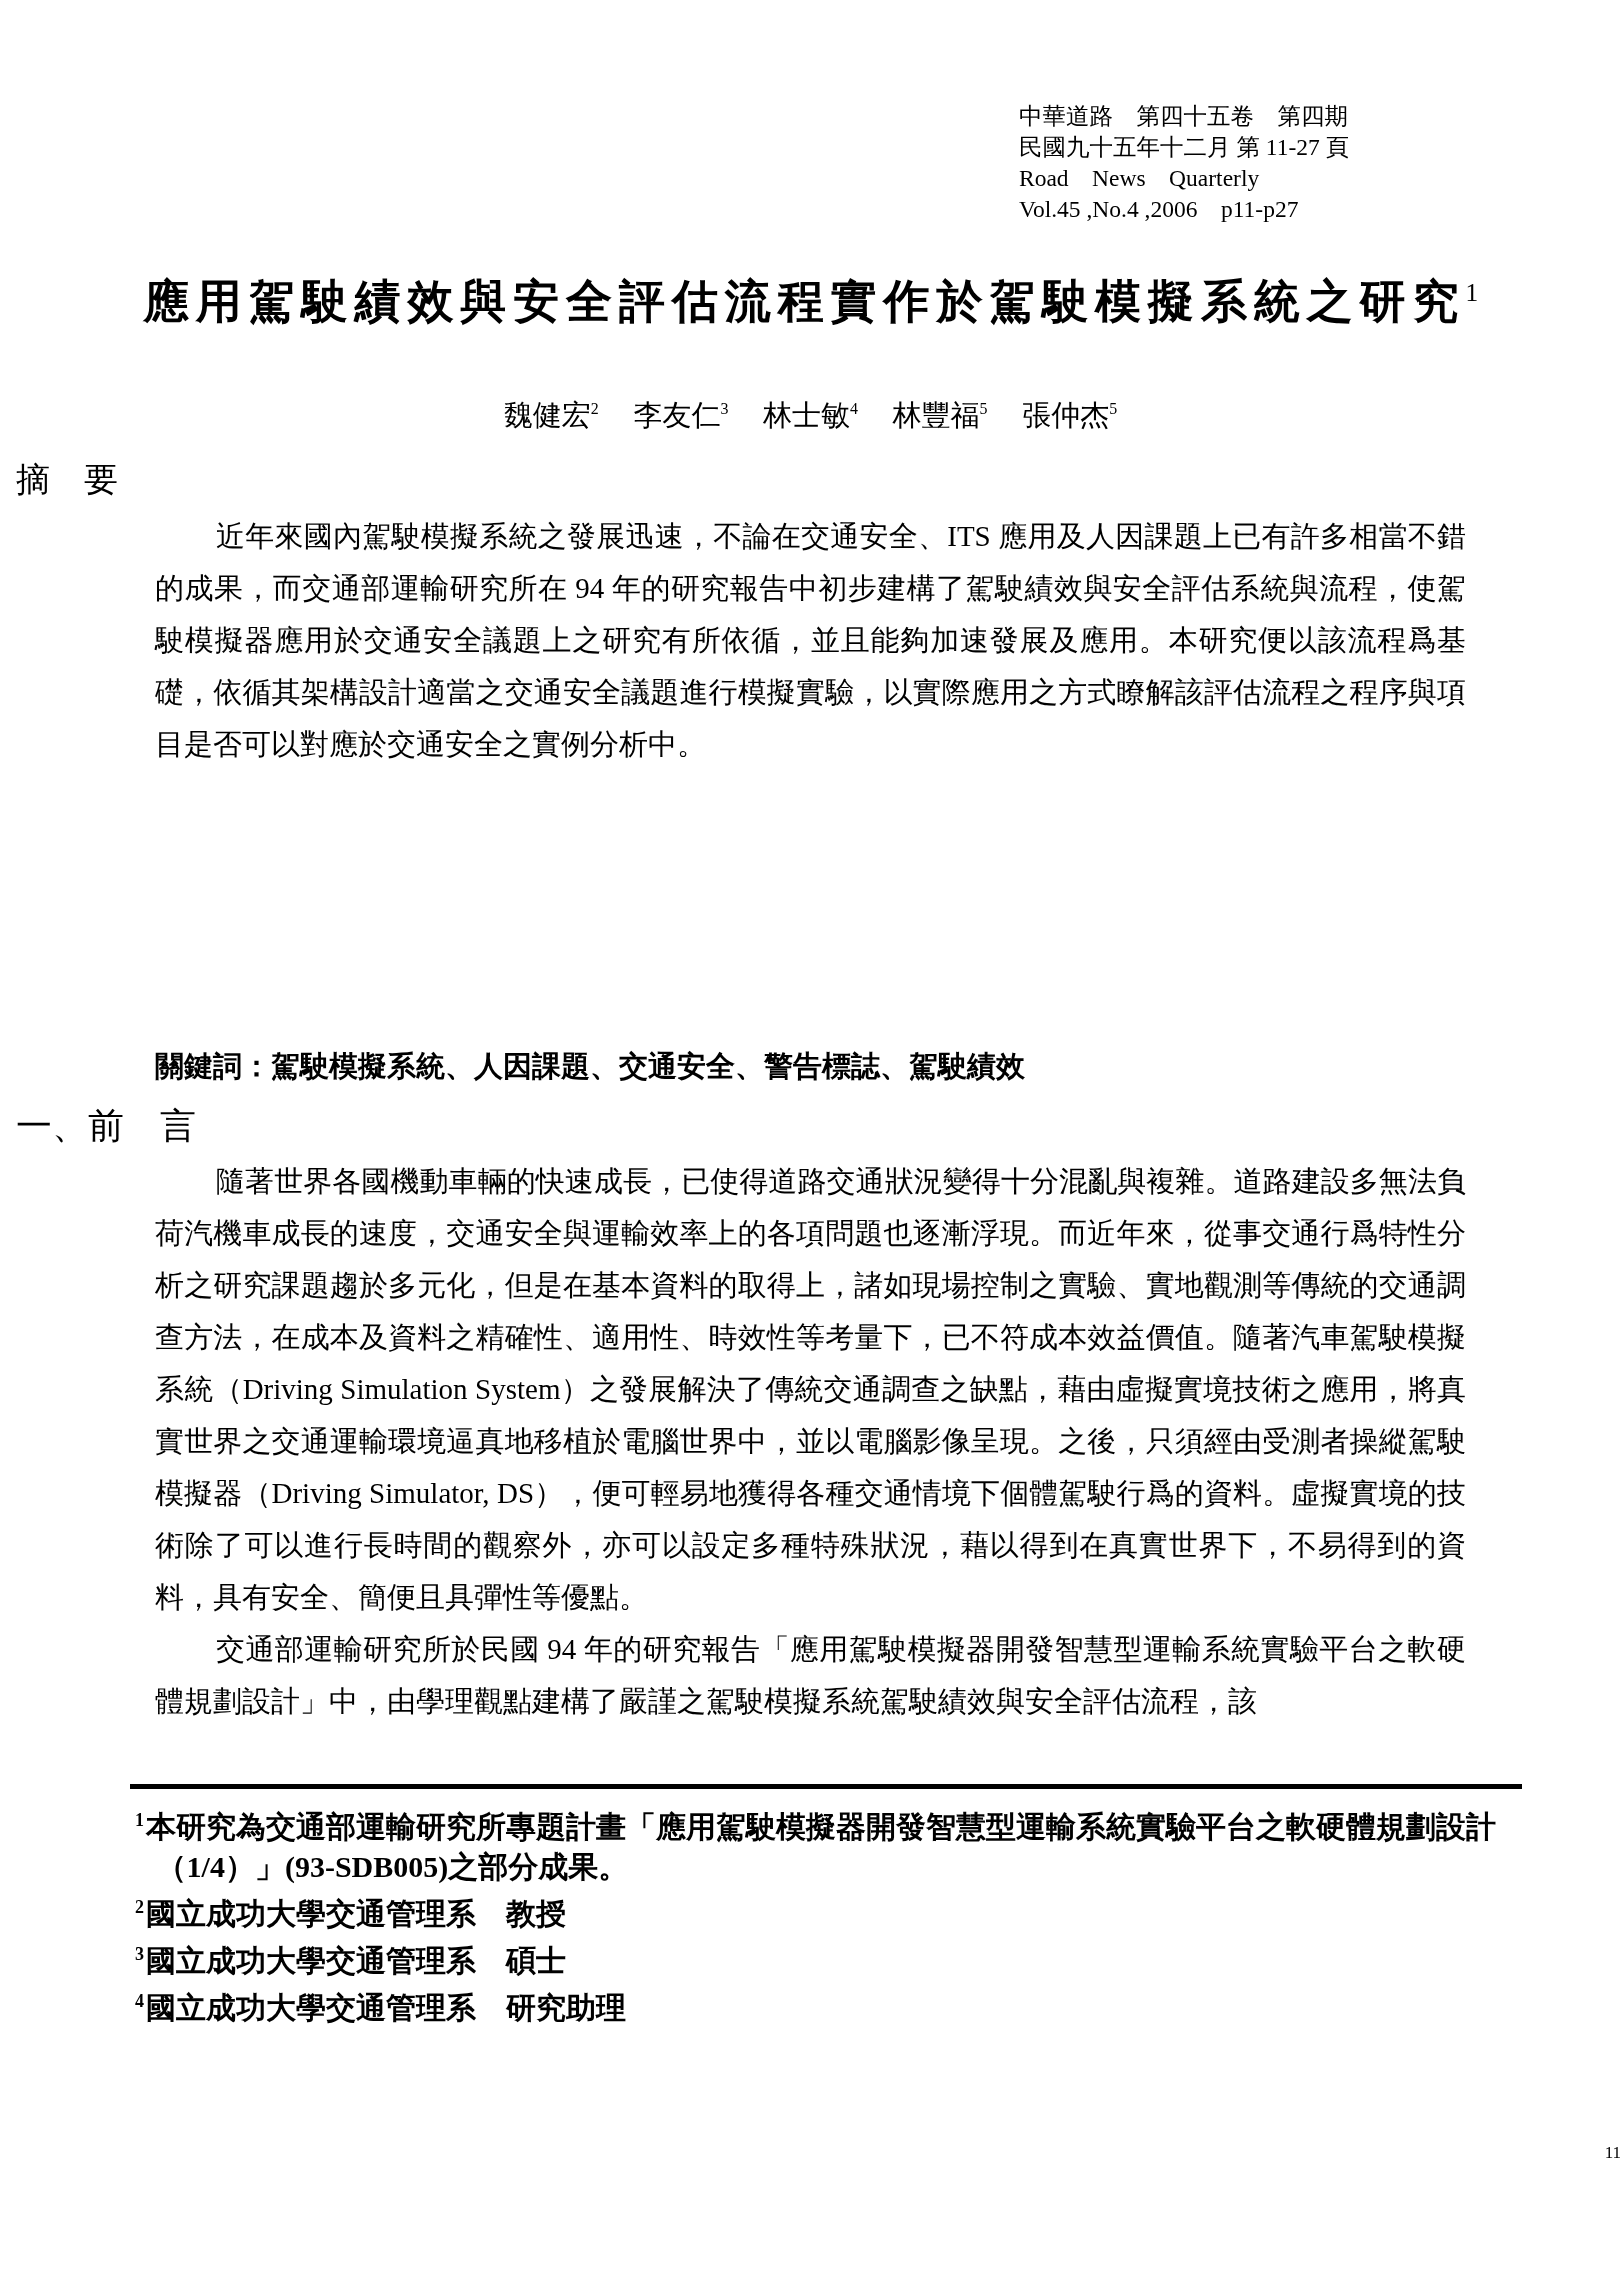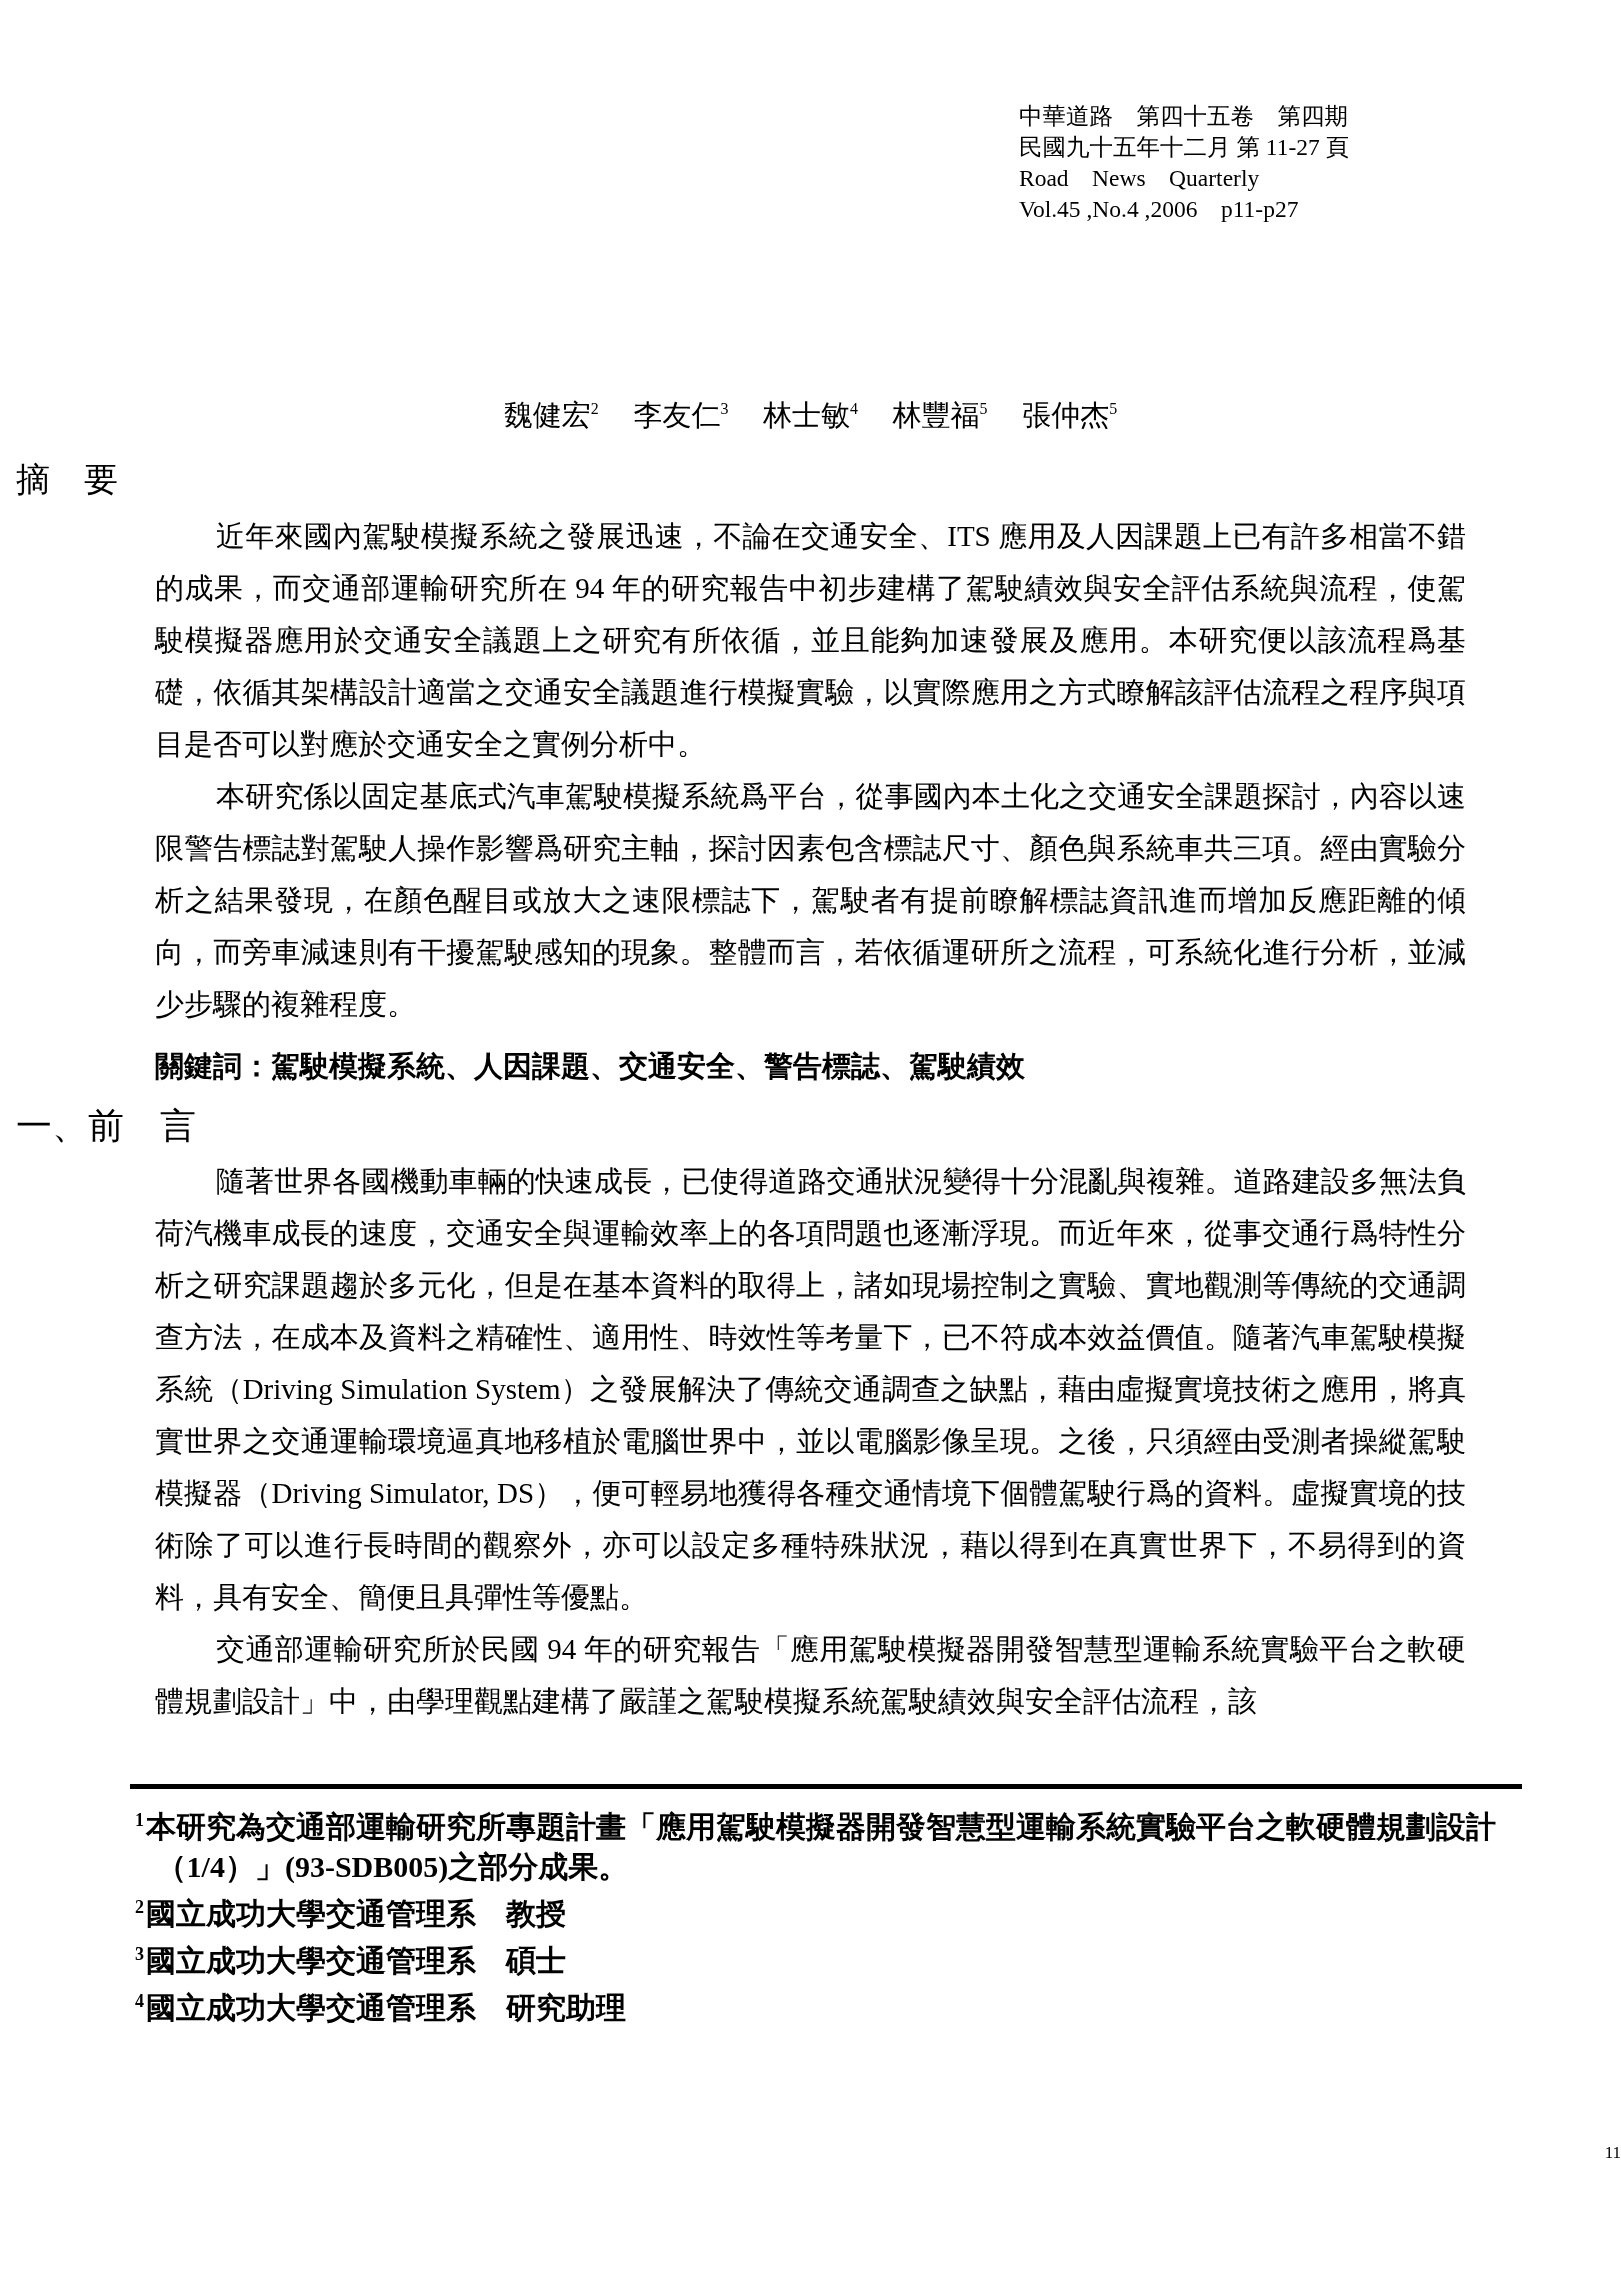--- a/index.html
+++ b/index.html
@@ -140,34 +140,34 @@
 
 <div class="page">
 
   <div class="journal-header">
     <div>中華道路　第四十五卷　第四期</div>
     <div>民國九十五年十二月 第 11-27 頁</div>
     <div>Road　News　Quarterly</div>
     <div>Vol.45 ,No.4 ,2006　p11-p27</div>
   </div>
 
+  <div class="paper-title"><span>應用駕駛績效與安全評估流程實作於駕駛模擬系統之研究</span><sup>1</sup></div>
 
   <div class="authors">
     <span class="author"><span>魏健宏</span><sup>2</sup></span>
     <span class="author"><span>李友仁</span><sup>3</sup></span>
     <span class="author"><span>林士敏</span><sup>4</sup></span>
     <span class="author"><span>林豐福</span><sup>5</sup></span>
     <span class="author"><span>張仲杰</span><sup>5</sup></span>
   </div>
 
   <div class="center-heading abstract-heading">摘　要</div>
 
   <div class="body-block abstract-block">
     <p>近年來國內駕駛模擬系統之發展迅速，不論在交通安全、ITS 應用及人因課題上已有許多相當不錯的成果，而交通部運輸研究所在 94 年的研究報告中初步建構了駕駛績效與安全評估系統與流程，使駕駛模擬器應用於交通安全議題上之研究有所依循，並且能夠加速發展及應用。本研究便以該流程爲基礎，依循其架構設計適當之交通安全議題進行模擬實驗，以實際應用之方式瞭解該評估流程之程序與項目是否可以對應於交通安全之實例分析中。</p>
-    <p>本研究係以固定基底式汽車駕駛模擬系統爲平台，從事國內本土化之交通安全課題探討，內容以速限警告標誌對駕駛人操作影響爲研究主軸，探討因素包含標誌尺寸、顏色與系統車共三項。經由實驗分析之結果發現，在顏色醒目或放大之速限標誌下，駕駛者有提前瞭解標誌資訊進而增加反應距離的傾向，而旁車減速則有干擾駕駛感知的現象。整體而言，若依循運研所之流程，可系統化進行分析，並減少步驟的複雜程度。</p>
   </div>
 
   <div class="keywords-line">關鍵詞：駕駛模擬系統、人因課題、交通安全、警告標誌、駕駛績效</div>
 
   <div class="center-heading section-heading">一、前　言</div>
 
   <div class="body-block intro-block">
     <p>隨著世界各國機動車輛的快速成長，已使得道路交通狀況變得十分混亂與複雜。道路建設多無法負荷汽機車成長的速度，交通安全與運輸效率上的各項問題也逐漸浮現。而近年來，從事交通行爲特性分析之研究課題趨於多元化，但是在基本資料的取得上，諸如現場控制之實驗、實地觀測等傳統的交通調查方法，在成本及資料之精確性、適用性、時效性等考量下，已不符成本效益價值。隨著汽車駕駛模擬系統（Driving Simulation System）之發展解決了傳統交通調查之缺點，藉由虛擬實境技術之應用，將真實世界之交通運輸環境逼真地移植於電腦世界中，並以電腦影像呈現。之後，只須經由受測者操縱駕駛模擬器（Driving Simulator, DS），便可輕易地獲得各種交通情境下個體駕駛行爲的資料。虛擬實境的技術除了可以進行長時間的觀察外，亦可以設定多種特殊狀況，藉以得到在真實世界下，不易得到的資料，具有安全、簡便且具彈性等優點。</p>
     <p>交通部運輸研究所於民國 94 年的研究報告「應用駕駛模擬器開發智慧型運輸系統實驗平台之軟硬體規劃設計」中，由學理觀點建構了嚴謹之駕駛模擬系統駕駛績效與安全評估流程，該</p>
   </div>

